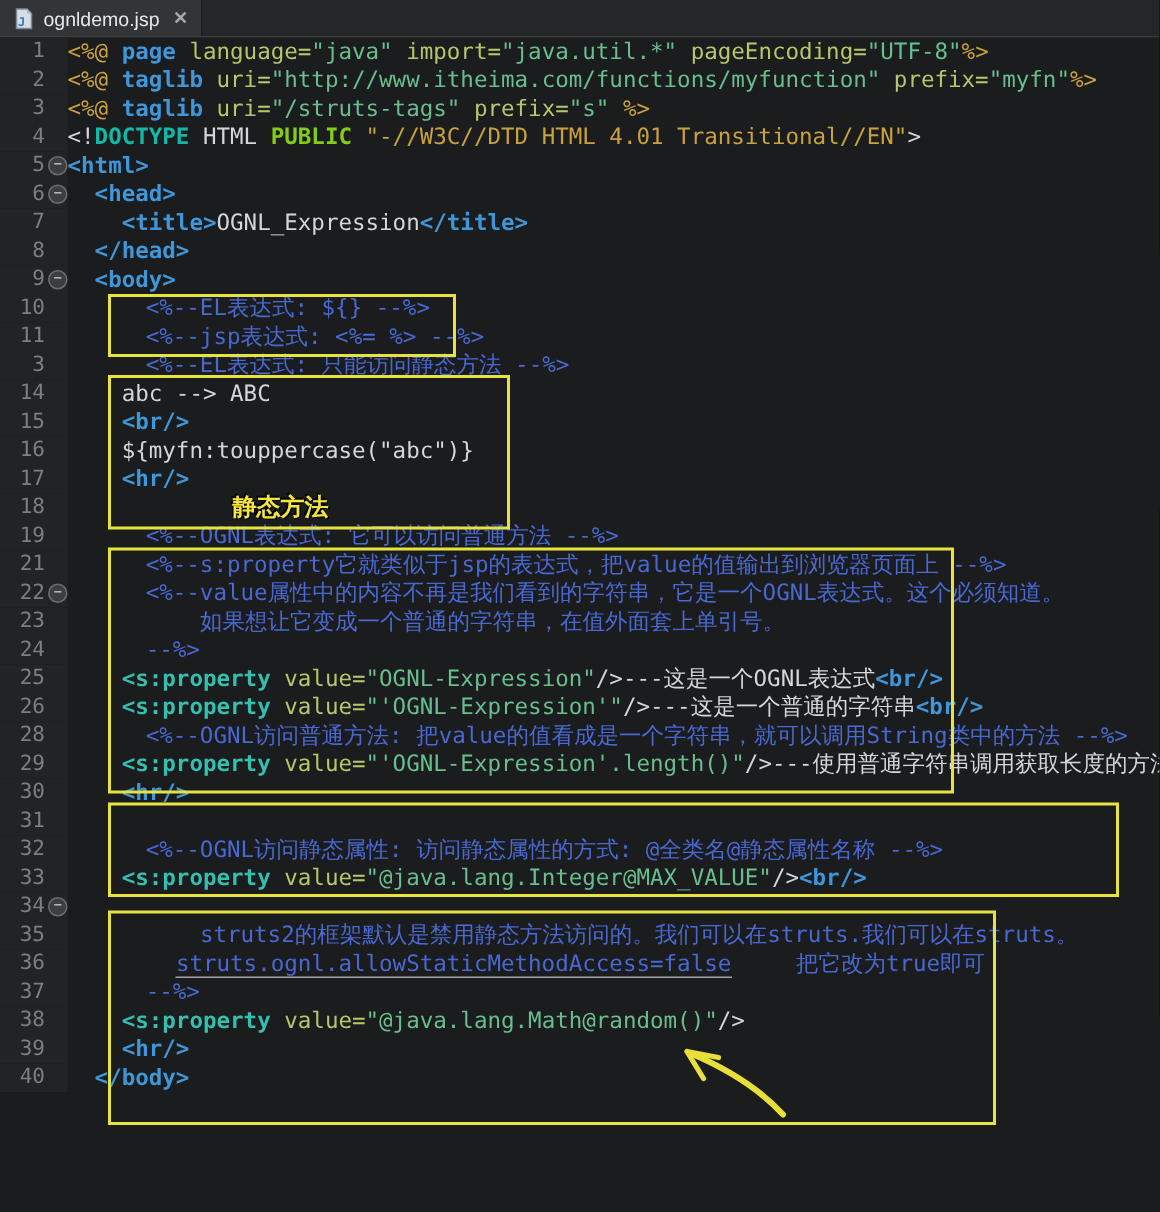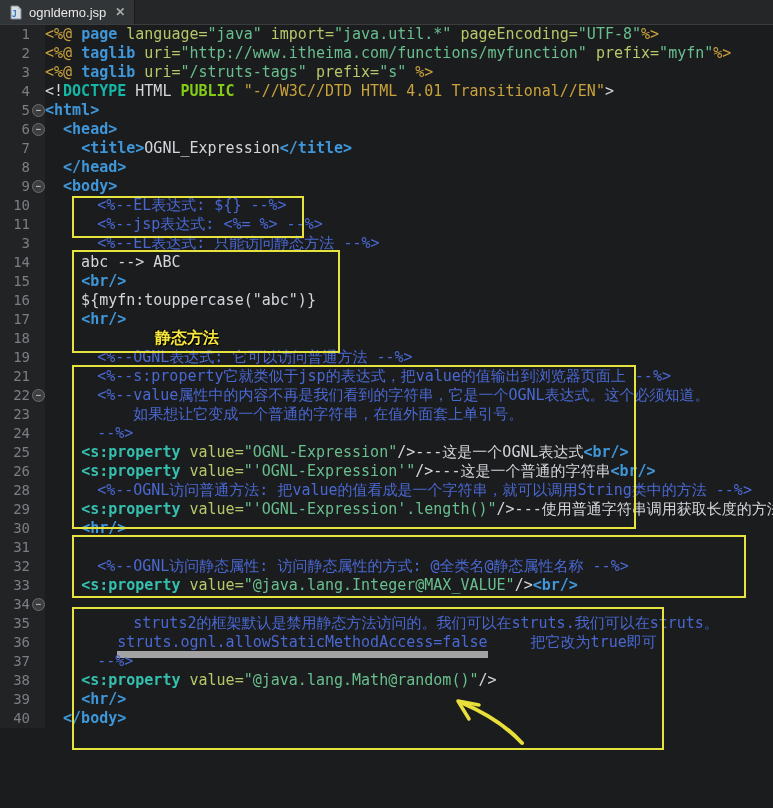--- a/index.html
+++ b/index.html
@@ -26,21 +26,21 @@
   .t-dir{color:#c9a23c;}
   .t-kw{color:#3f96d8;font-weight:bold;}
   .t-attr{color:#b5c869;}
   .t-str{color:#69be8e;}
   .t-tag{color:#3f96d8;font-weight:bold;}
   .t-teal{color:#35bfae;font-weight:bold;}
   .t-doct{color:#14b8a6;font-weight:bold;}
   .t-purple{color:#84cc16;font-weight:bold;}
   .t-plain{color:#d4d6da;}
   .t-comment{color:#4a68d2;margin-left:16px;}
-  .t-commentu{color:#4a68d2;border-bottom:7px solid #a3a3a3;}
+  .t-commentu{color:#4a68d2;border-bottom:1px solid #a3a3a3;}
   
   .overlay{position:absolute;top:0;left:0;width:611px;height:783px;pointer-events:none;}
   .hbox{position:absolute;border:2px solid #e6e33e;}
   .anno-label{position:absolute;color:#f5e53c;font-weight:bold;font-size:16px;
       font-family:"DejaVu Sans",sans-serif;text-shadow:1px 1px 0 #000,-1px -1px 0 #000;}
   .arrow-svg{position:absolute;top:0;left:0;}
 </style>
 </head>
 <body>
 

